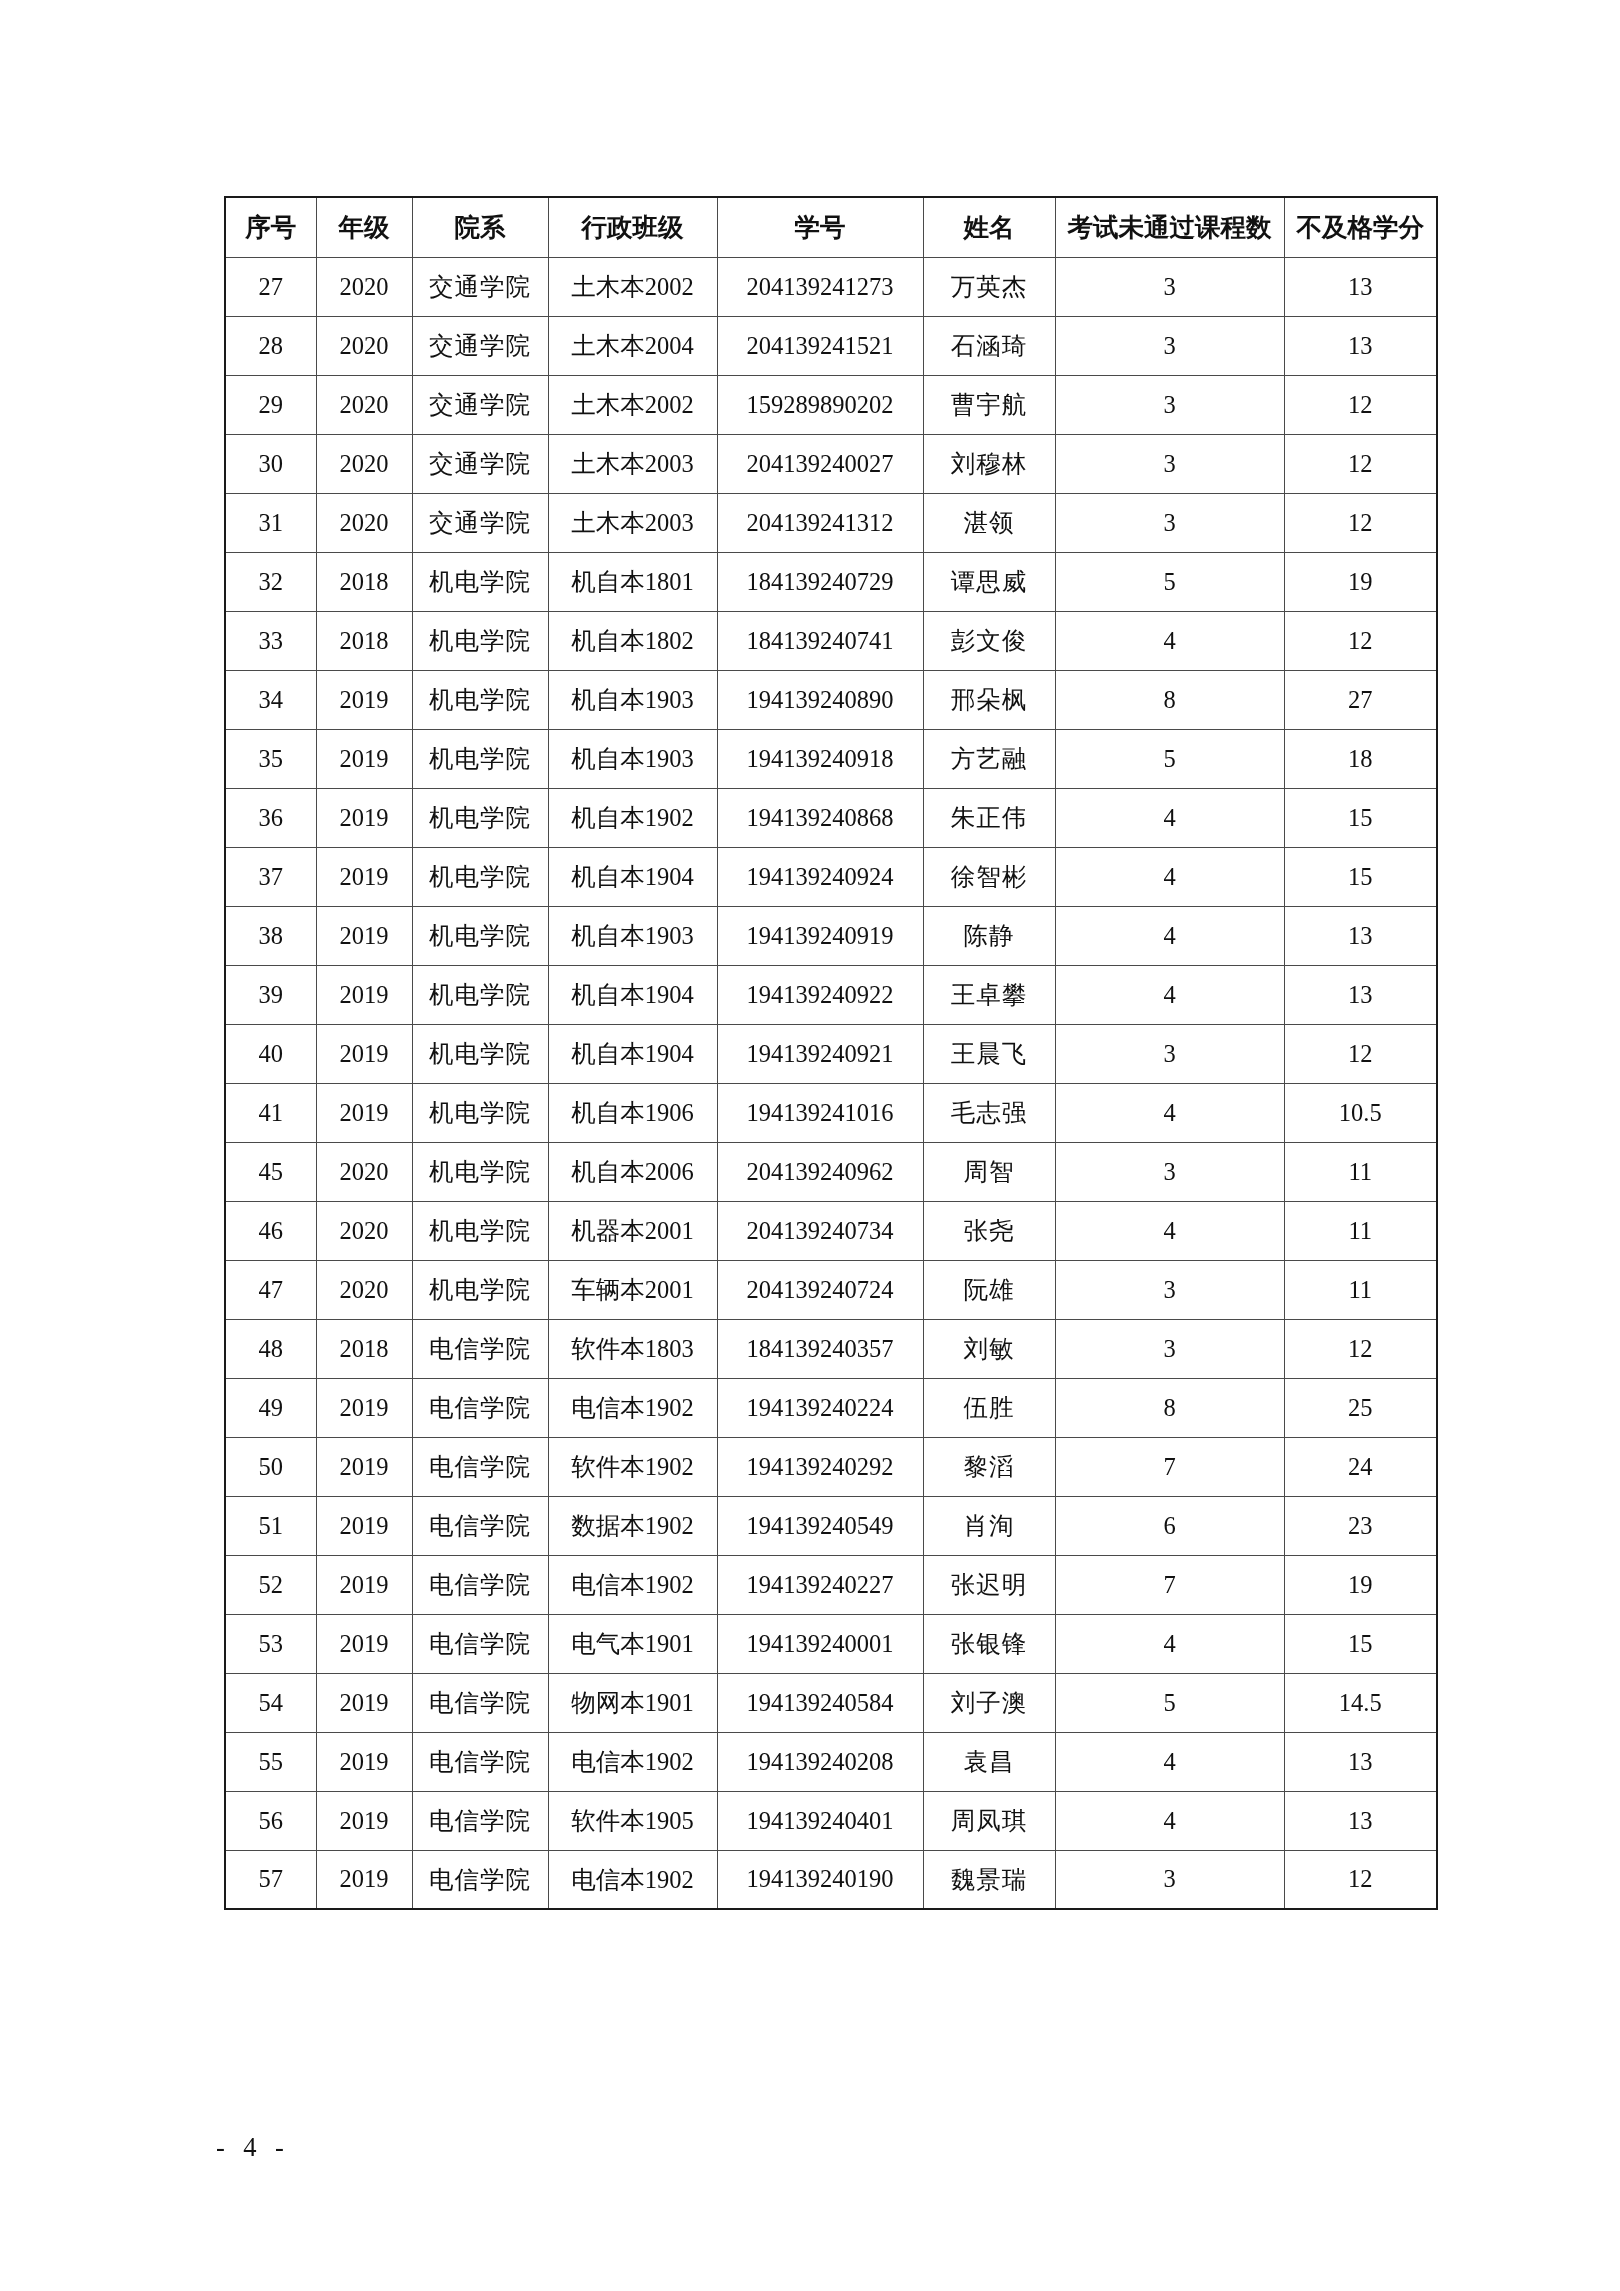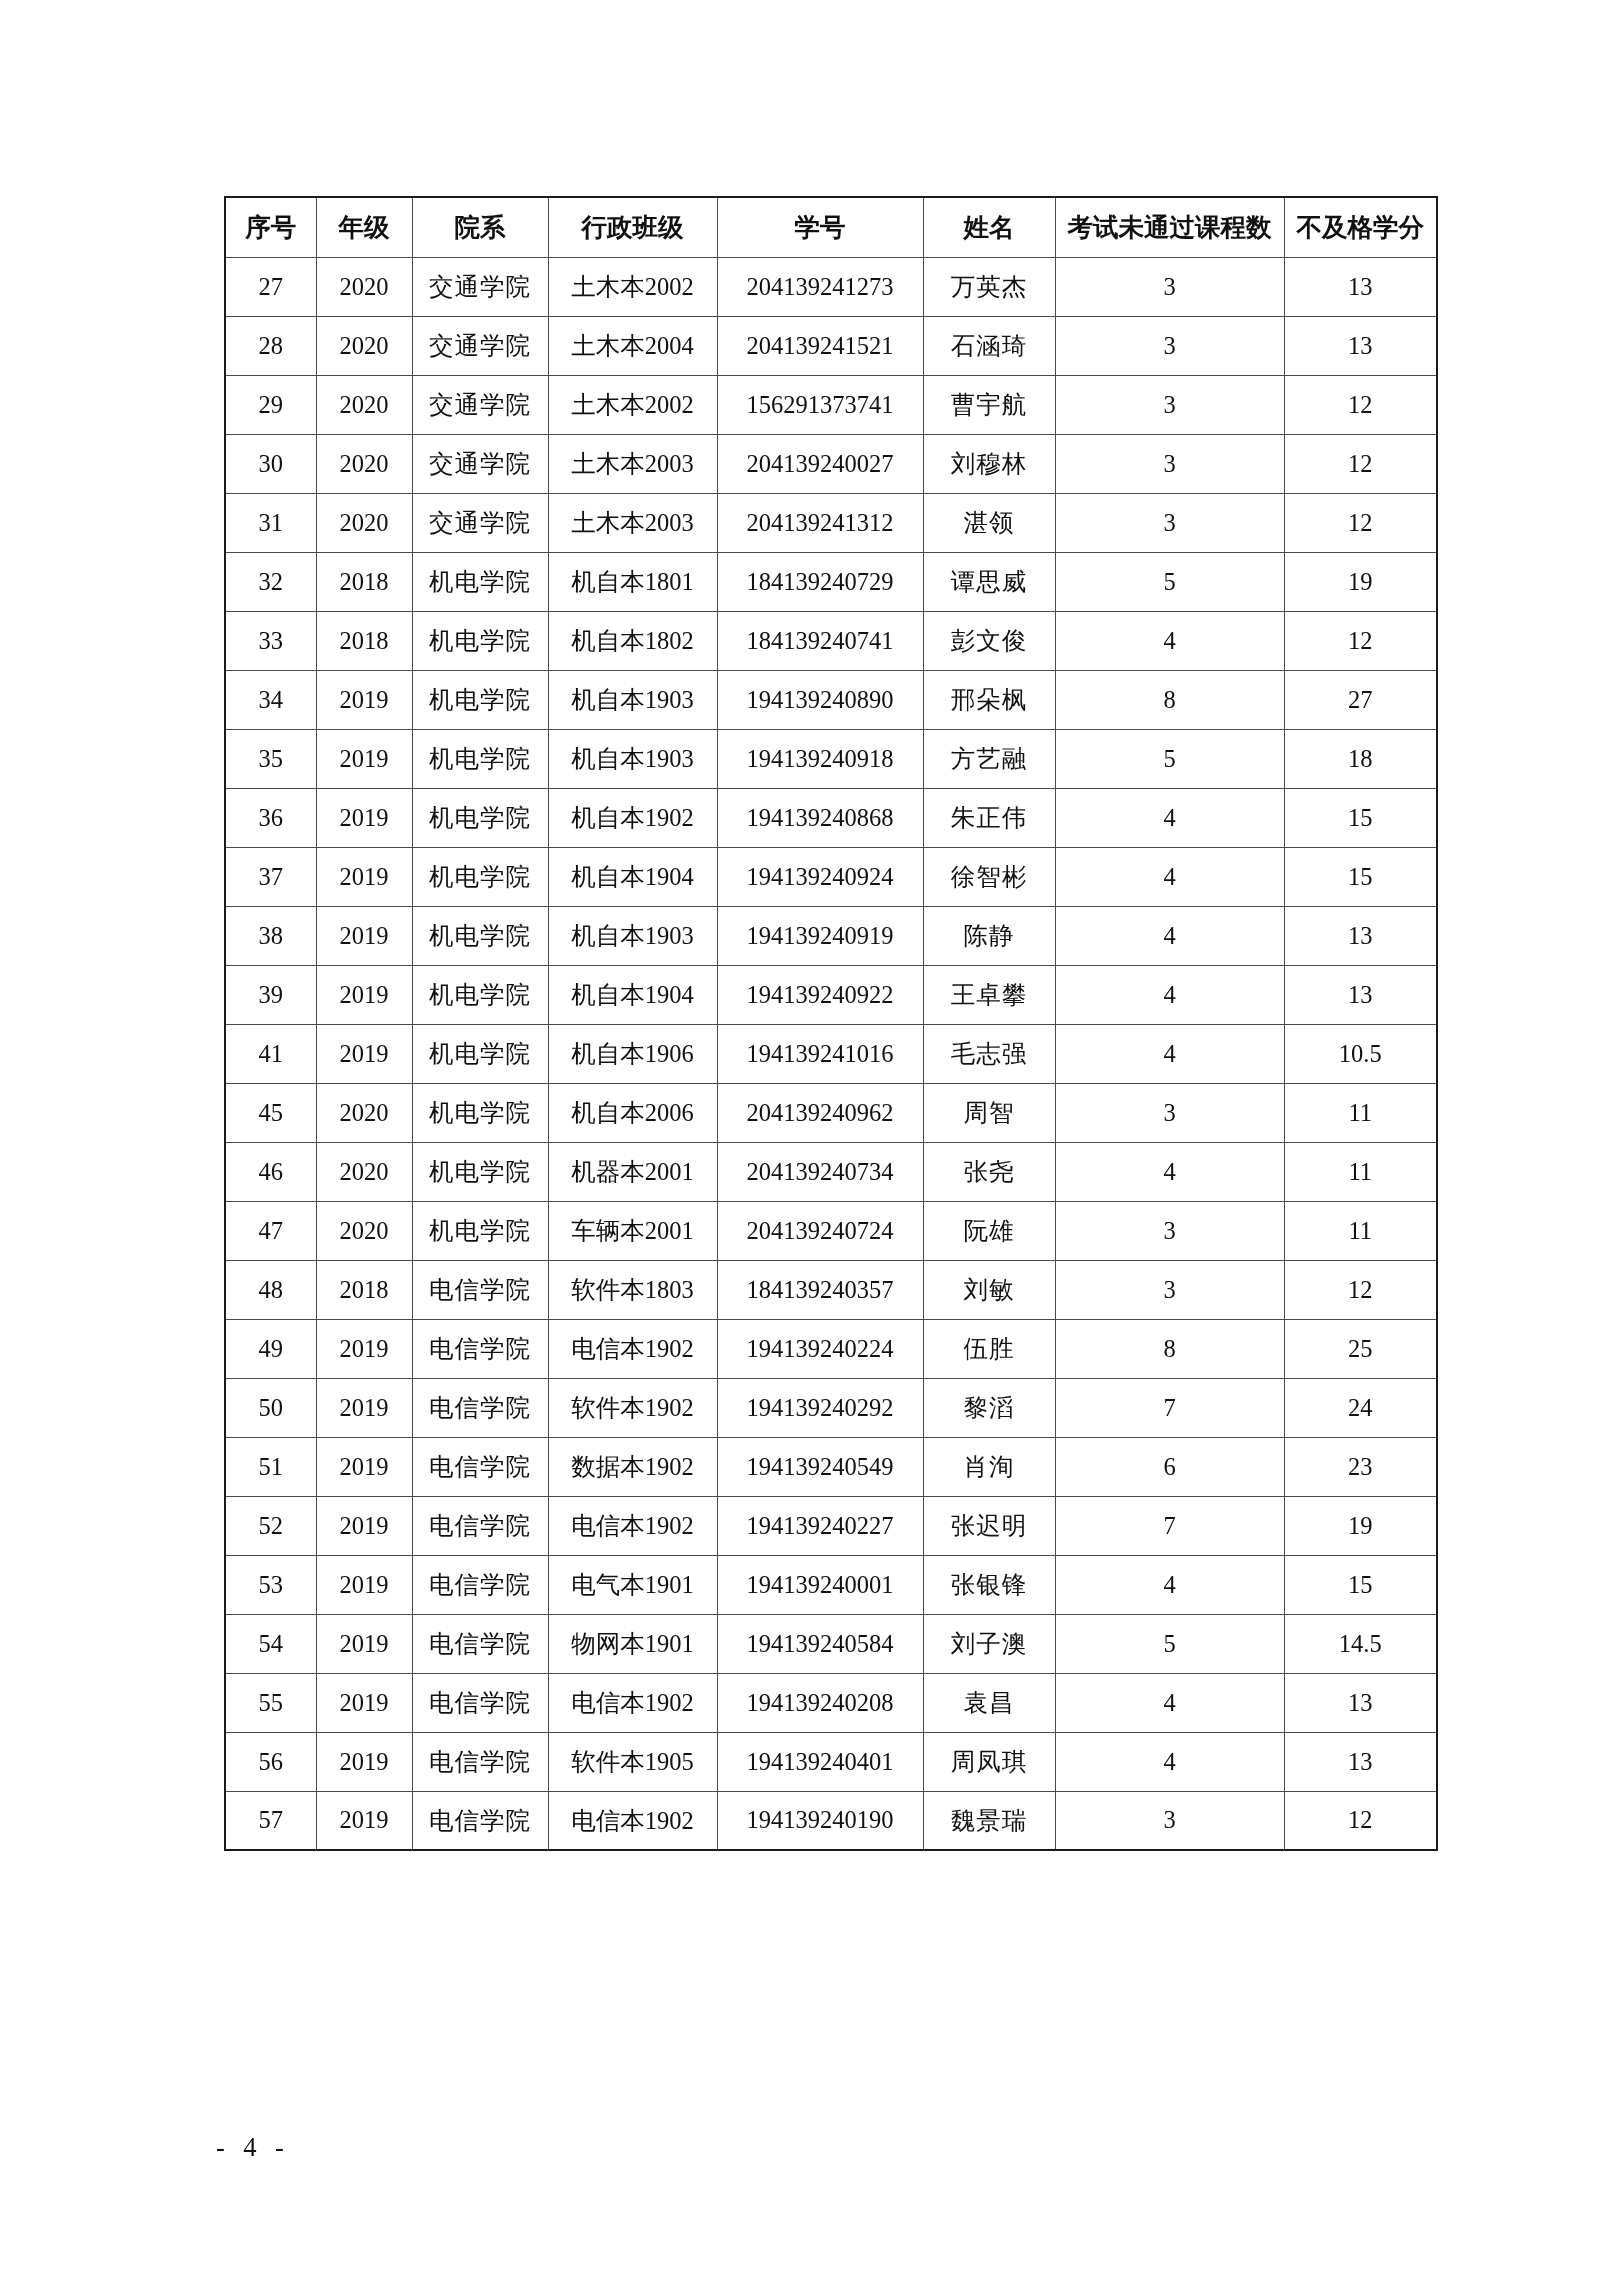--- a/index.html
+++ b/index.html
@@ -118,21 +118,21 @@
             <td>204139241521</td>
             <td class="cjk">石涵琦</td>
             <td>3</td>
             <td>13</td>
           </tr>
           <tr>
             <td>29</td>
             <td>2020</td>
             <td class="cjk">交通学院</td>
             <td>土木本2002</td>
-            <td>156291373741</td>
+            <td>159289890202</td>
             <td class="cjk">曹宇航</td>
             <td>3</td>
             <td>12</td>
           </tr>
           <tr>
             <td>30</td>
             <td>2020</td>
             <td class="cjk">交通学院</td>
             <td>土木本2003</td>
             <td>204139240027</td>
@@ -224,20 +224,30 @@
             <td>39</td>
             <td>2019</td>
             <td class="cjk">机电学院</td>
             <td>机自本1904</td>
             <td>194139240922</td>
             <td class="cjk">王卓攀</td>
             <td>4</td>
             <td>13</td>
           </tr>
           <tr>
+            <td>40</td>
+            <td>2019</td>
+            <td class="cjk">机电学院</td>
+            <td>机自本1904</td>
+            <td>194139240921</td>
+            <td class="cjk">王晨飞</td>
+            <td>3</td>
+            <td>12</td>
+          </tr>
+          <tr>
             <td>41</td>
             <td>2019</td>
             <td class="cjk">机电学院</td>
             <td>机自本1906</td>
             <td>194139241016</td>
             <td class="cjk">毛志强</td>
             <td>4</td>
             <td>10.5</td>
           </tr>
           <tr>

